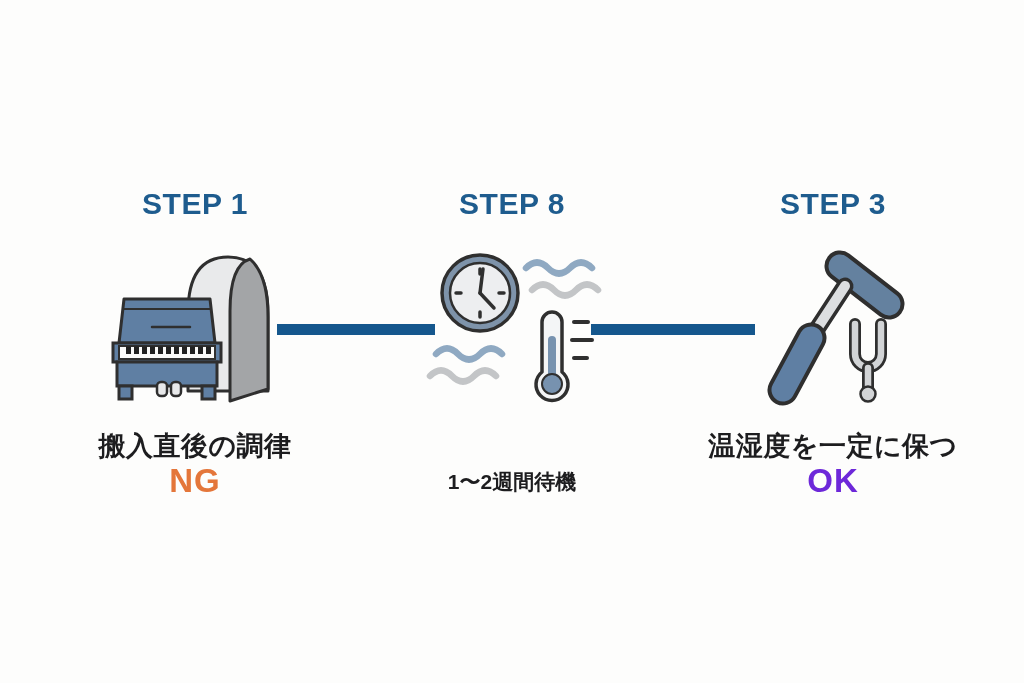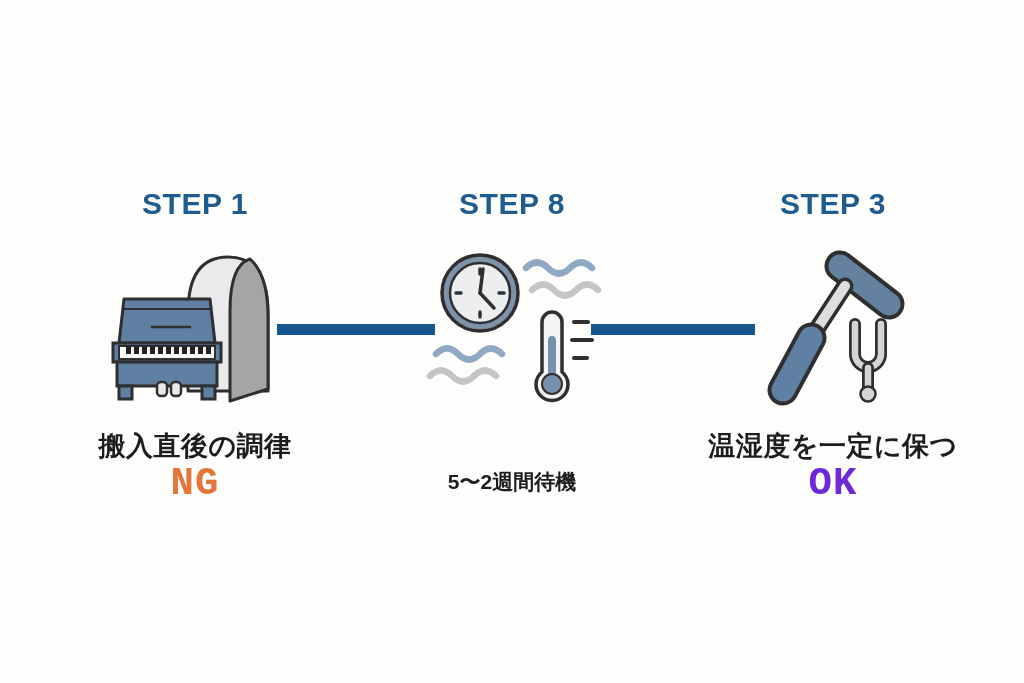--- a/index.html
+++ b/index.html
@@ -14,21 +14,21 @@
   .step-header{font-size:30px;font-weight:800;color:#1e5c8e;letter-spacing:0.5px;line-height:32px;}
 
   .icon-box{position:absolute;}
   .col-1 .icon-box{left:55px;top:55px;}
   .col-2 .icon-box{left:46px;top:60px;}
   .col-3 .icon-box{left:70px;top:58px;}
 
   .step-caption{position:absolute;top:240px;left:0;width:100%;
     font-size:27px;font-weight:800;color:#1d1d1f;letter-spacing:0.5px;}
   .step-status{position:absolute;top:274px;left:0;width:100%;
-    font-size:39px;font-weight:800;letter-spacing:1px;font-family:Liberation Mono, monospace;}
+    font-size:33px;font-weight:800;letter-spacing:1px;}
   .status-ng{color:#e4763a;}
   .status-ok{color:#6d28d9;}
   .step-note{position:absolute;top:280px;left:0;width:100%;
     font-size:21px;font-weight:700;color:#1d1d1f;}
 
   .connector{position:absolute;height:11px;background:#15578d;}
   .connector-1{left:277px;top:324px;width:158px;}
   .connector-2{left:591px;top:324px;width:164px;}
 
   svg{display:block;}
@@ -101,21 +101,21 @@
 
         <path d="M 134 74 A 10 10 0 0 1 154 74 L 154 124 A 16 16 0 1 1 134 124 Z" fill="#f4f5f6" stroke="#2f2f2f" stroke-width="3.5" stroke-linejoin="round"></path>
         <line x1="144" y1="92" x2="144" y2="126" stroke="#7792af" stroke-width="8" stroke-linecap="round"></line>
         <circle cx="144" cy="136" r="10" fill="#7792af" stroke="#2f2f2f" stroke-width="2"></circle>
 
         <line x1="166" y1="74" x2="180" y2="74" stroke="#2f2f2f" stroke-width="4" stroke-linecap="round"></line>
         <line x1="164" y1="92" x2="184" y2="92" stroke="#2f2f2f" stroke-width="4" stroke-linecap="round"></line>
         <line x1="166" y1="110" x2="179" y2="110" stroke="#2f2f2f" stroke-width="4" stroke-linecap="round"></line>
       </svg>
     </div>
-    <div class="step-note">5〜2週間待機</div>
+    <div class="step-note">1〜2週間待機</div>
   </div>
 
   <div class="step-col col-3">
     <div class="step-header">STEP 3</div>
     <div class="icon-box">
       <svg width="160" height="160" viewBox="0 0 160 160">
 
         <line x1="87" y1="20" x2="136" y2="58" stroke="#2f2f2f" stroke-width="31" stroke-linecap="round"></line>
         <line x1="87" y1="20" x2="136" y2="58" stroke="#64819f" stroke-width="23" stroke-linecap="round"></line>
 

